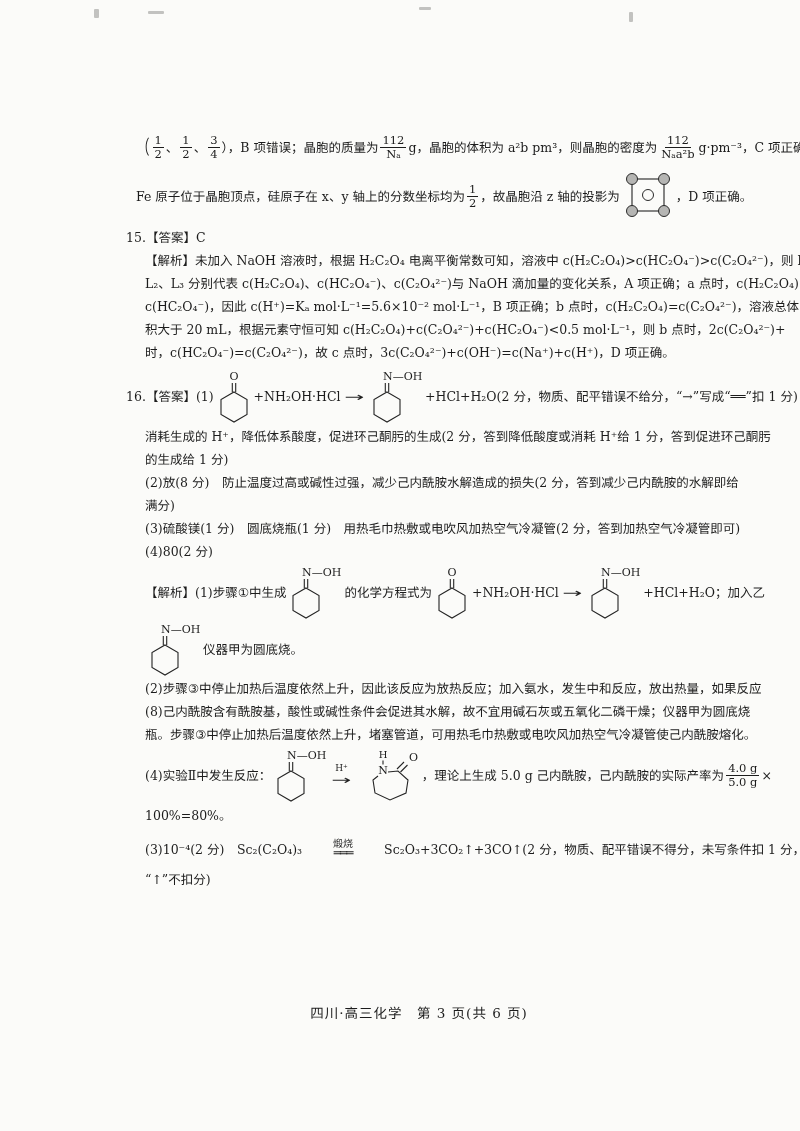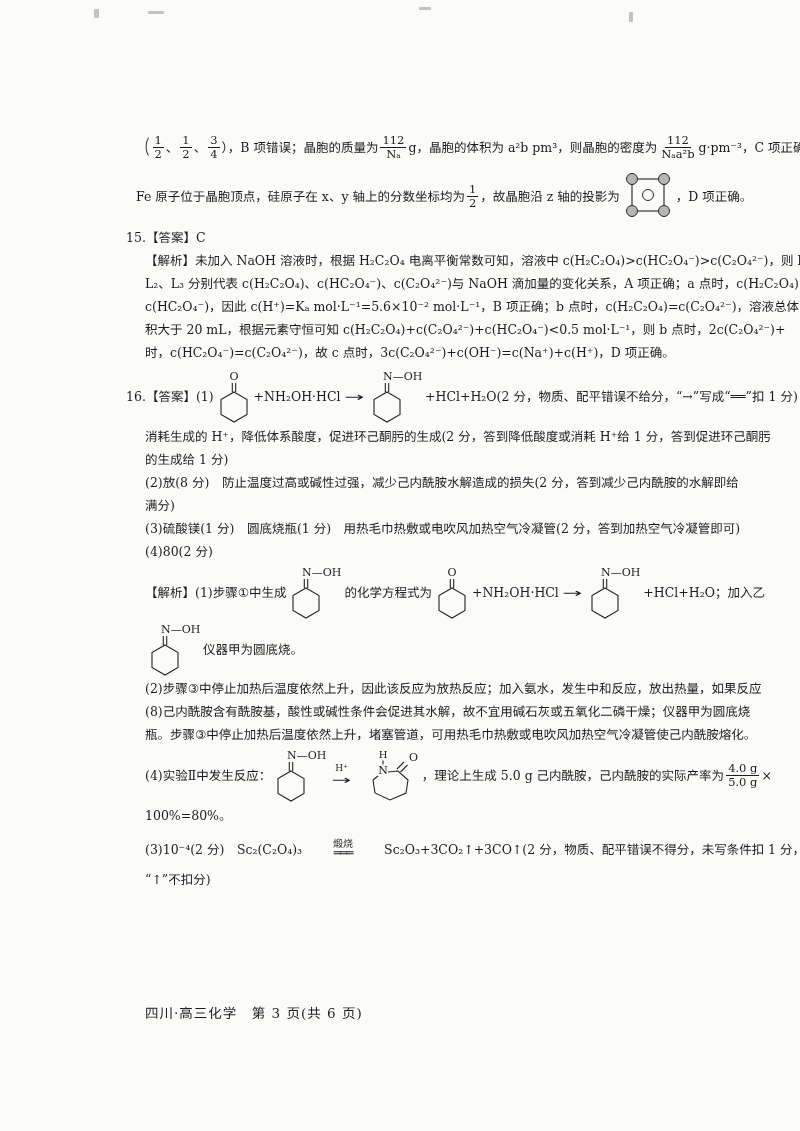--- a/index.html
+++ b/index.html
@@ -21,21 +21,21 @@
   .ar{display:inline-block;transform:scaleX(1.9);margin:0 8px;font-family:"DejaVu Sans",sans-serif;}
   .arl{display:inline-flex;flex-direction:column;align-items:center;line-height:1;margin:0 6px;}
   .arl .lbl{font-size:9px;margin-bottom:1px;}
   .arl .ar{margin:0;}
   .cond{display:inline-flex;flex-direction:column;align-items:center;line-height:1;vertical-align:middle;margin:0 3px;}
   .cond .clbl{font-size:10px;margin-bottom:-2px;text-align:center;}
   .cond .cline{font-size:12px;letter-spacing:-1px;font-family:"DejaVu Sans",sans-serif;}
   .sv{flex:none;margin:0 3px;display:block;}
   .sv line,.sv polygon,.sv path,.sv rect{stroke:#242424;stroke-width:1.1;fill:none;}
   .sv text{fill:#1c1c1c;stroke:none;font-family:"DejaVu Serif","DejaVu Sans",serif;}
-  .footer{position:absolute;left:145px;top:1002px;width:548px;font-size:13.5px;
+  .footer{position:absolute;left:145px;top:1002px;width:548px;text-align:center;font-size:13.5px;
           letter-spacing:1px;}
   .artifact{position:absolute;background:#4a4a48;opacity:.32;border-radius:1px;}
 </style>
 </head>
 <body>
 
 <div class="page">
 
   <div class="artifact" style="left:94px;top:9px;width:5px;height:9px;"></div>
   <div class="artifact" style="left:148px;top:11px;width:16px;height:3px;"></div>

